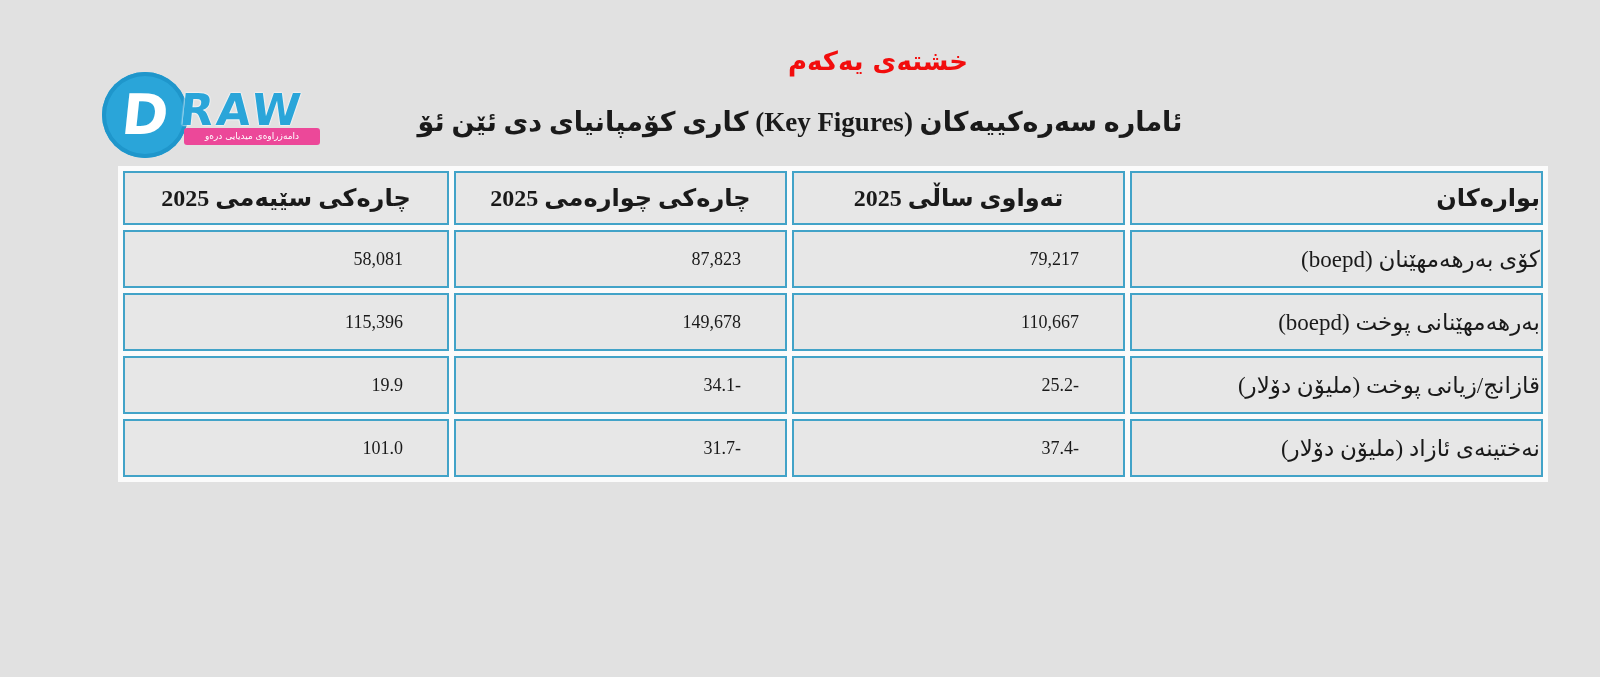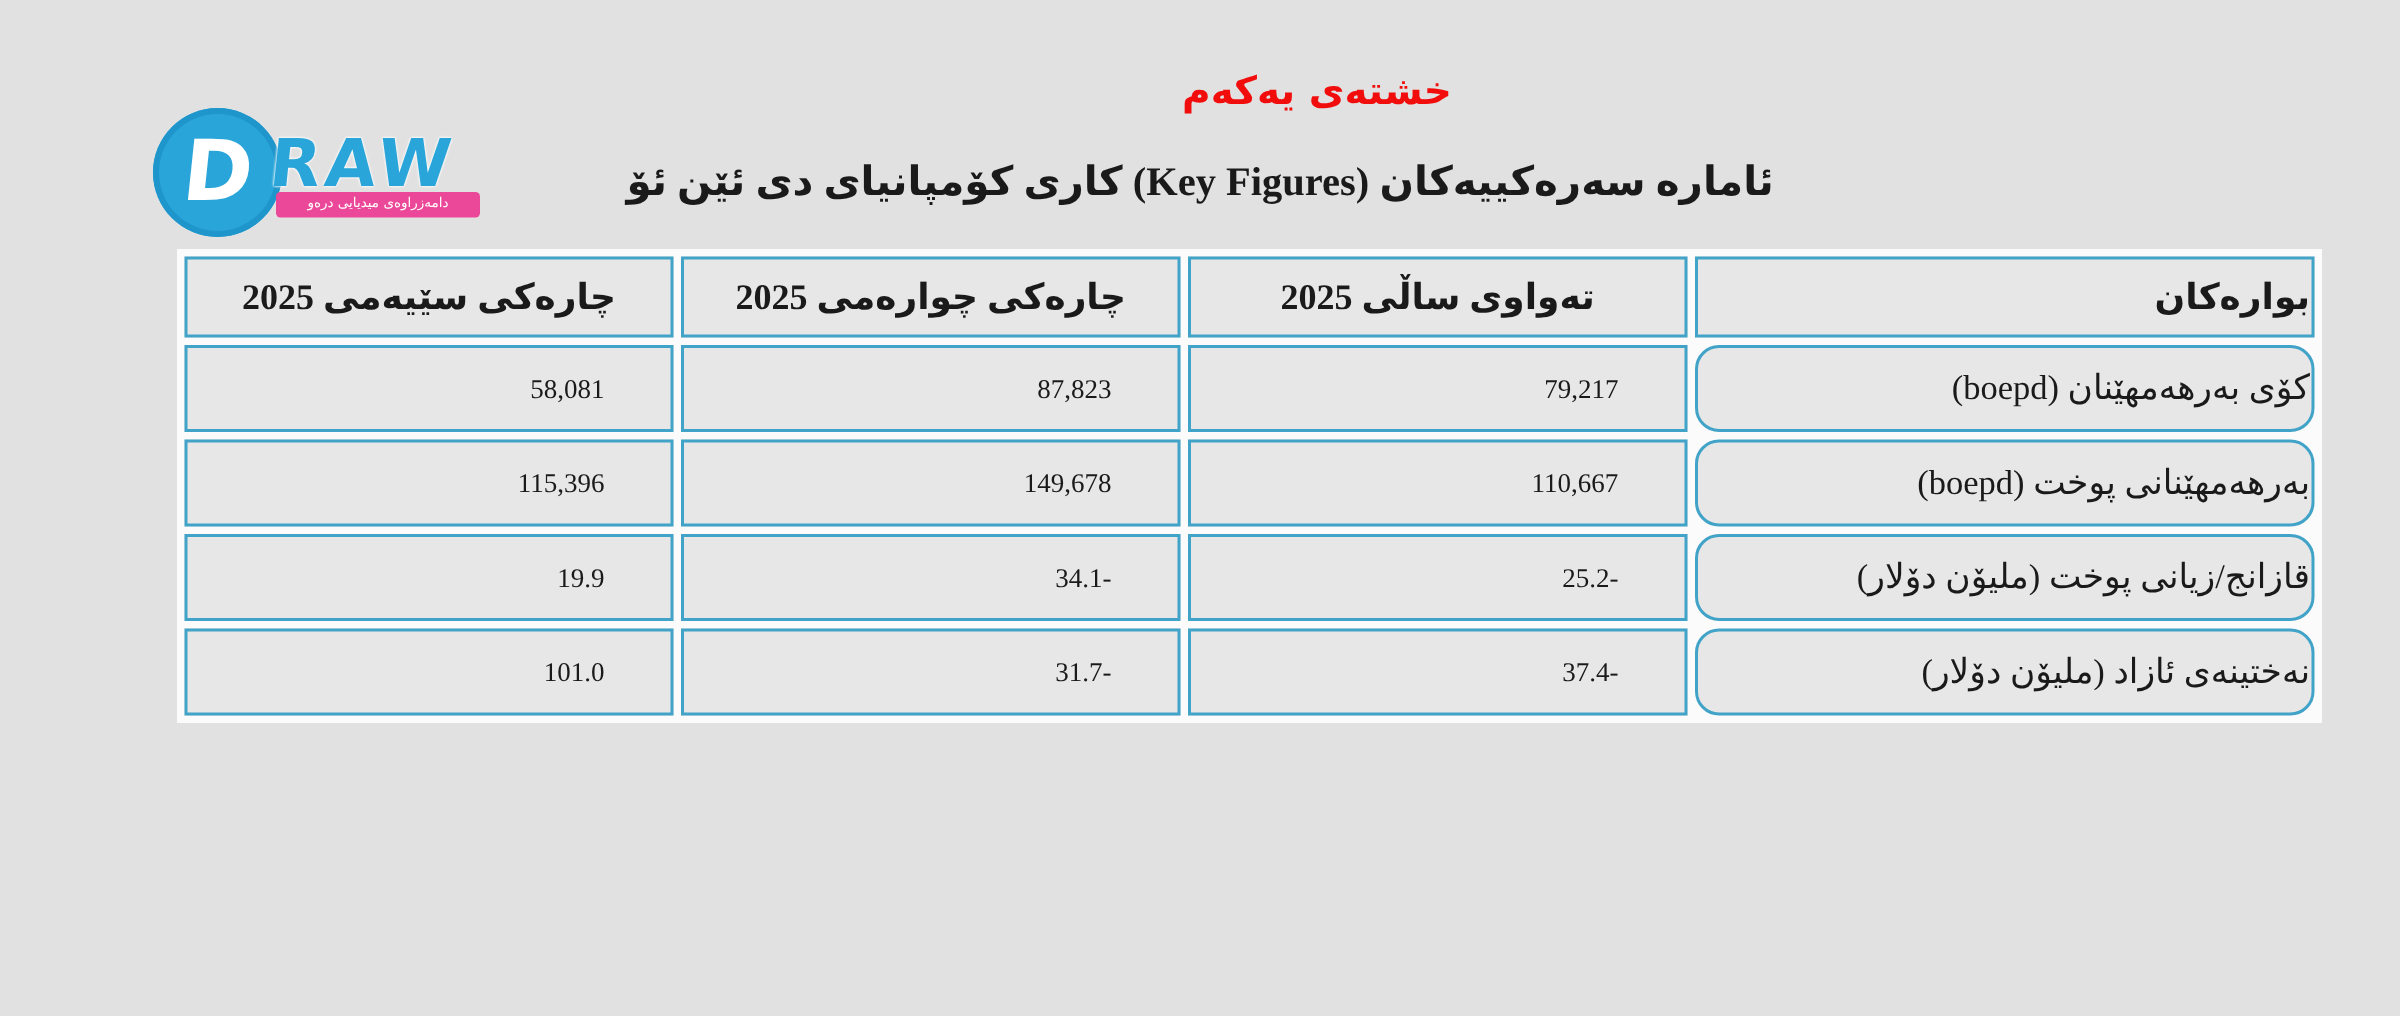--- a/index.html
+++ b/index.html
@@ -87,21 +87,20 @@
   table.figures td{height:52px;}
   table.figures td.num{
     text-align:right;padding-right:44px;direction:ltr;
     font-size:18px;
     font-family:"Liberation Serif","DejaVu Serif",serif;
   }
   table.figures td.label{
     text-align:right;direction:rtl;
     font-size:23px;
     font-family:"Liberation Serif","DejaVu Sans",serif;
-    border-radius:16px;
   }
 </style>
 </head>
 <body>
 
 <div class="page">
 
   <div class="logo">
     <div class="logo-circle">
       <span class="logo-d">D</span>

